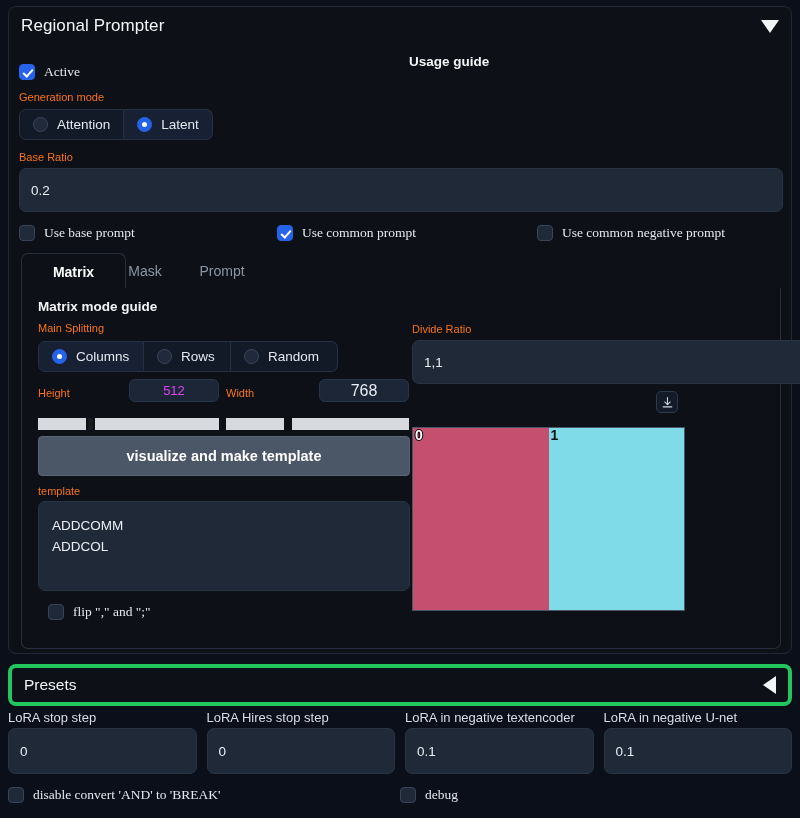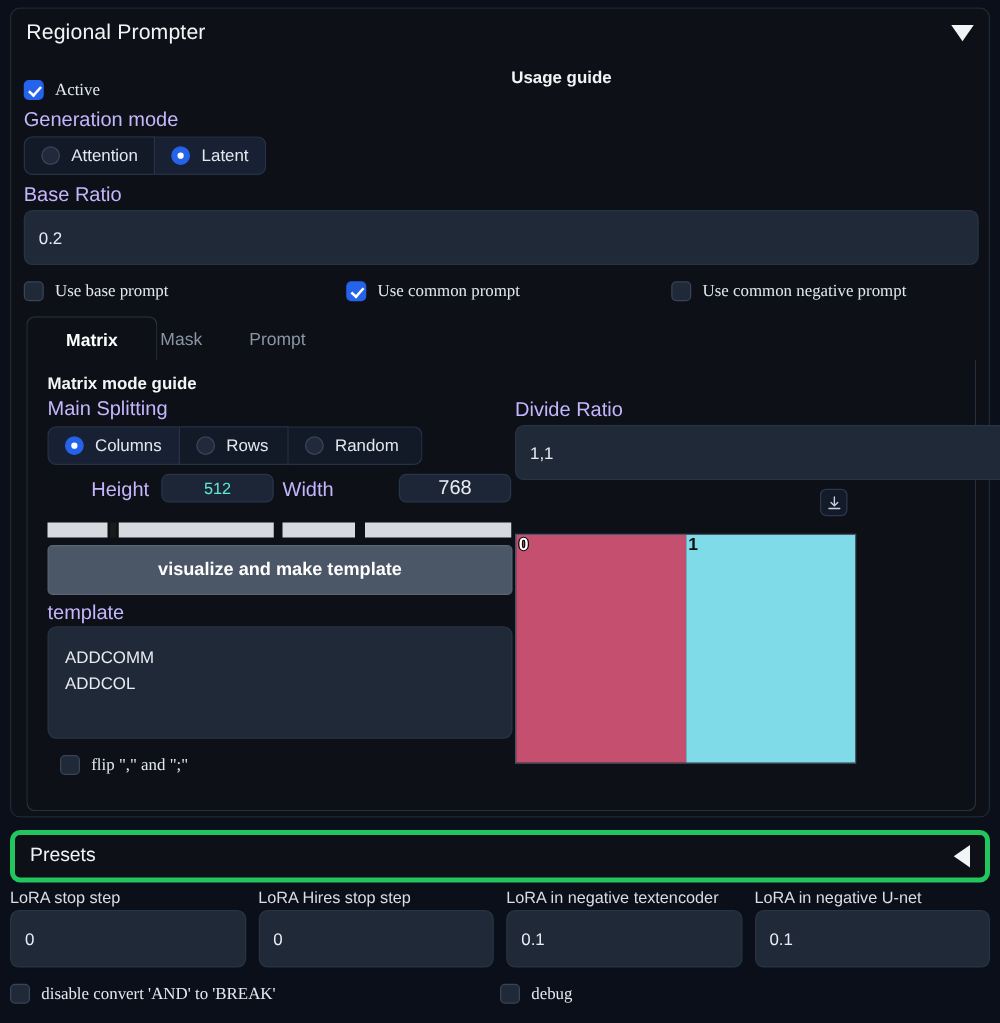--- a/index.html
+++ b/index.html
@@ -33,21 +33,21 @@
     border-top: 13px solid #f3f4f6;
   }
   .tri-left {
     width: 0; height: 0;
     border-top: 9px solid transparent;
     border-bottom: 9px solid transparent;
     border-right: 13px solid #f3f4f6;
   }
 
   
-  .lbl { font-size: 16px; color: #c4b5fd; line-height: 18px; }
+  .lbl { font-size: 11px; color: #f97316; line-height: 18px; }
   .bold-lbl { font-size: 13.5px; color: #f3f4f6; font-weight: bold; }
 
   .textbox {
     background: #1f2937;
     border: 1px solid #263445;
     border-radius: 7px;
     color: #e9edf3;
     font-size: 13.5px;
     display: flex; align-items: flex-start;
     padding: 9px 11px;
@@ -228,22 +228,22 @@
       <div class="radio-item" style="width:87px;">
         <span class="dot"></span>
         <span>Rows</span>
       </div>
       <div class="radio-item" style="width:107px;">
         <span class="dot"></span>
         <span>Random</span>
       </div>
     </div>
 
-    <div class="lbl" style="position:absolute;left:16px;top:96px;margin-left:35px;">Height</div>
-    <div style="position:absolute;left:107px;top:91px;width:90px;height:23px;background:#1c2637;border:1px solid #27354a;border-radius:6px;display:flex;align-items:center;justify-content:center;font-size:13px;color:#5eead4;">512</div>
+    <div class="lbl" style="position:absolute;left:16px;top:96px;">Height</div>
+    <div style="position:absolute;left:107px;top:91px;width:90px;height:23px;background:#1c2637;border:1px solid #27354a;border-radius:6px;display:flex;align-items:center;justify-content:center;font-size:13px;color:#d946ef;">512</div>
 
     <div class="lbl" style="position:absolute;left:204px;top:96px;">Width</div>
     <div style="position:absolute;left:297px;top:91px;width:90px;height:23px;background:#1c2637;border:1px solid #27354a;border-radius:6px;display:flex;align-items:center;justify-content:center;font-size:16px;color:#e9edf3;">768</div>
 
     <div class="slider" style="left:16px;top:130px;width:48px;"></div>
     <div class="slider-handle" style="position:absolute;left:66px;top:130px;"></div>
     <div class="slider" style="left:73px;top:130px;width:124px;"></div>
     <div class="slider" style="left:204px;top:130px;width:58px;"></div>
     <div class="slider" style="left:270px;top:130px;width:117px;"></div>
 

